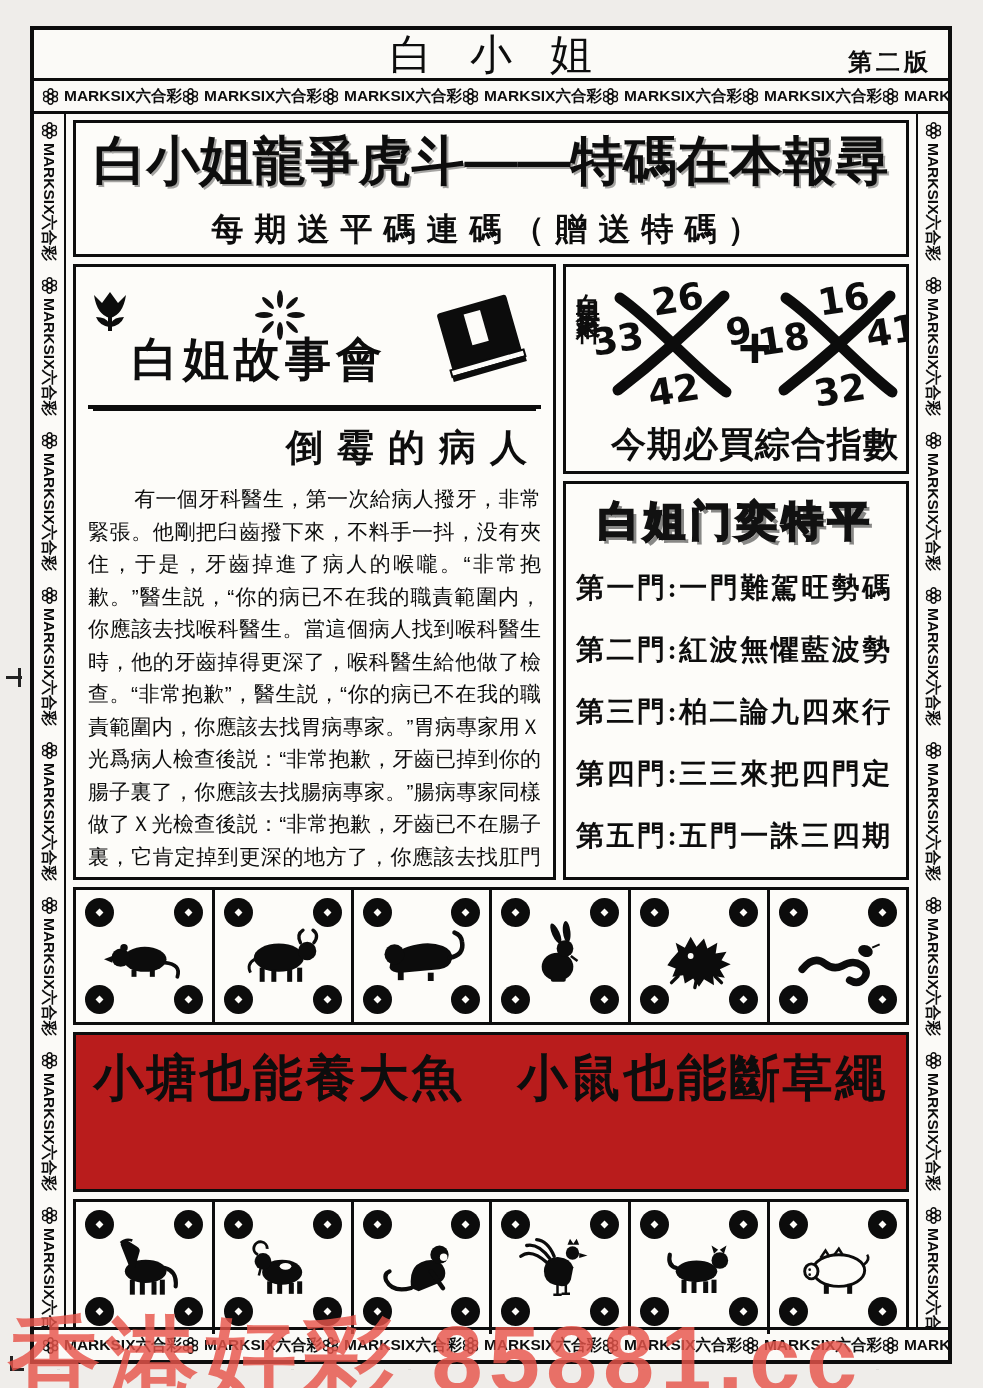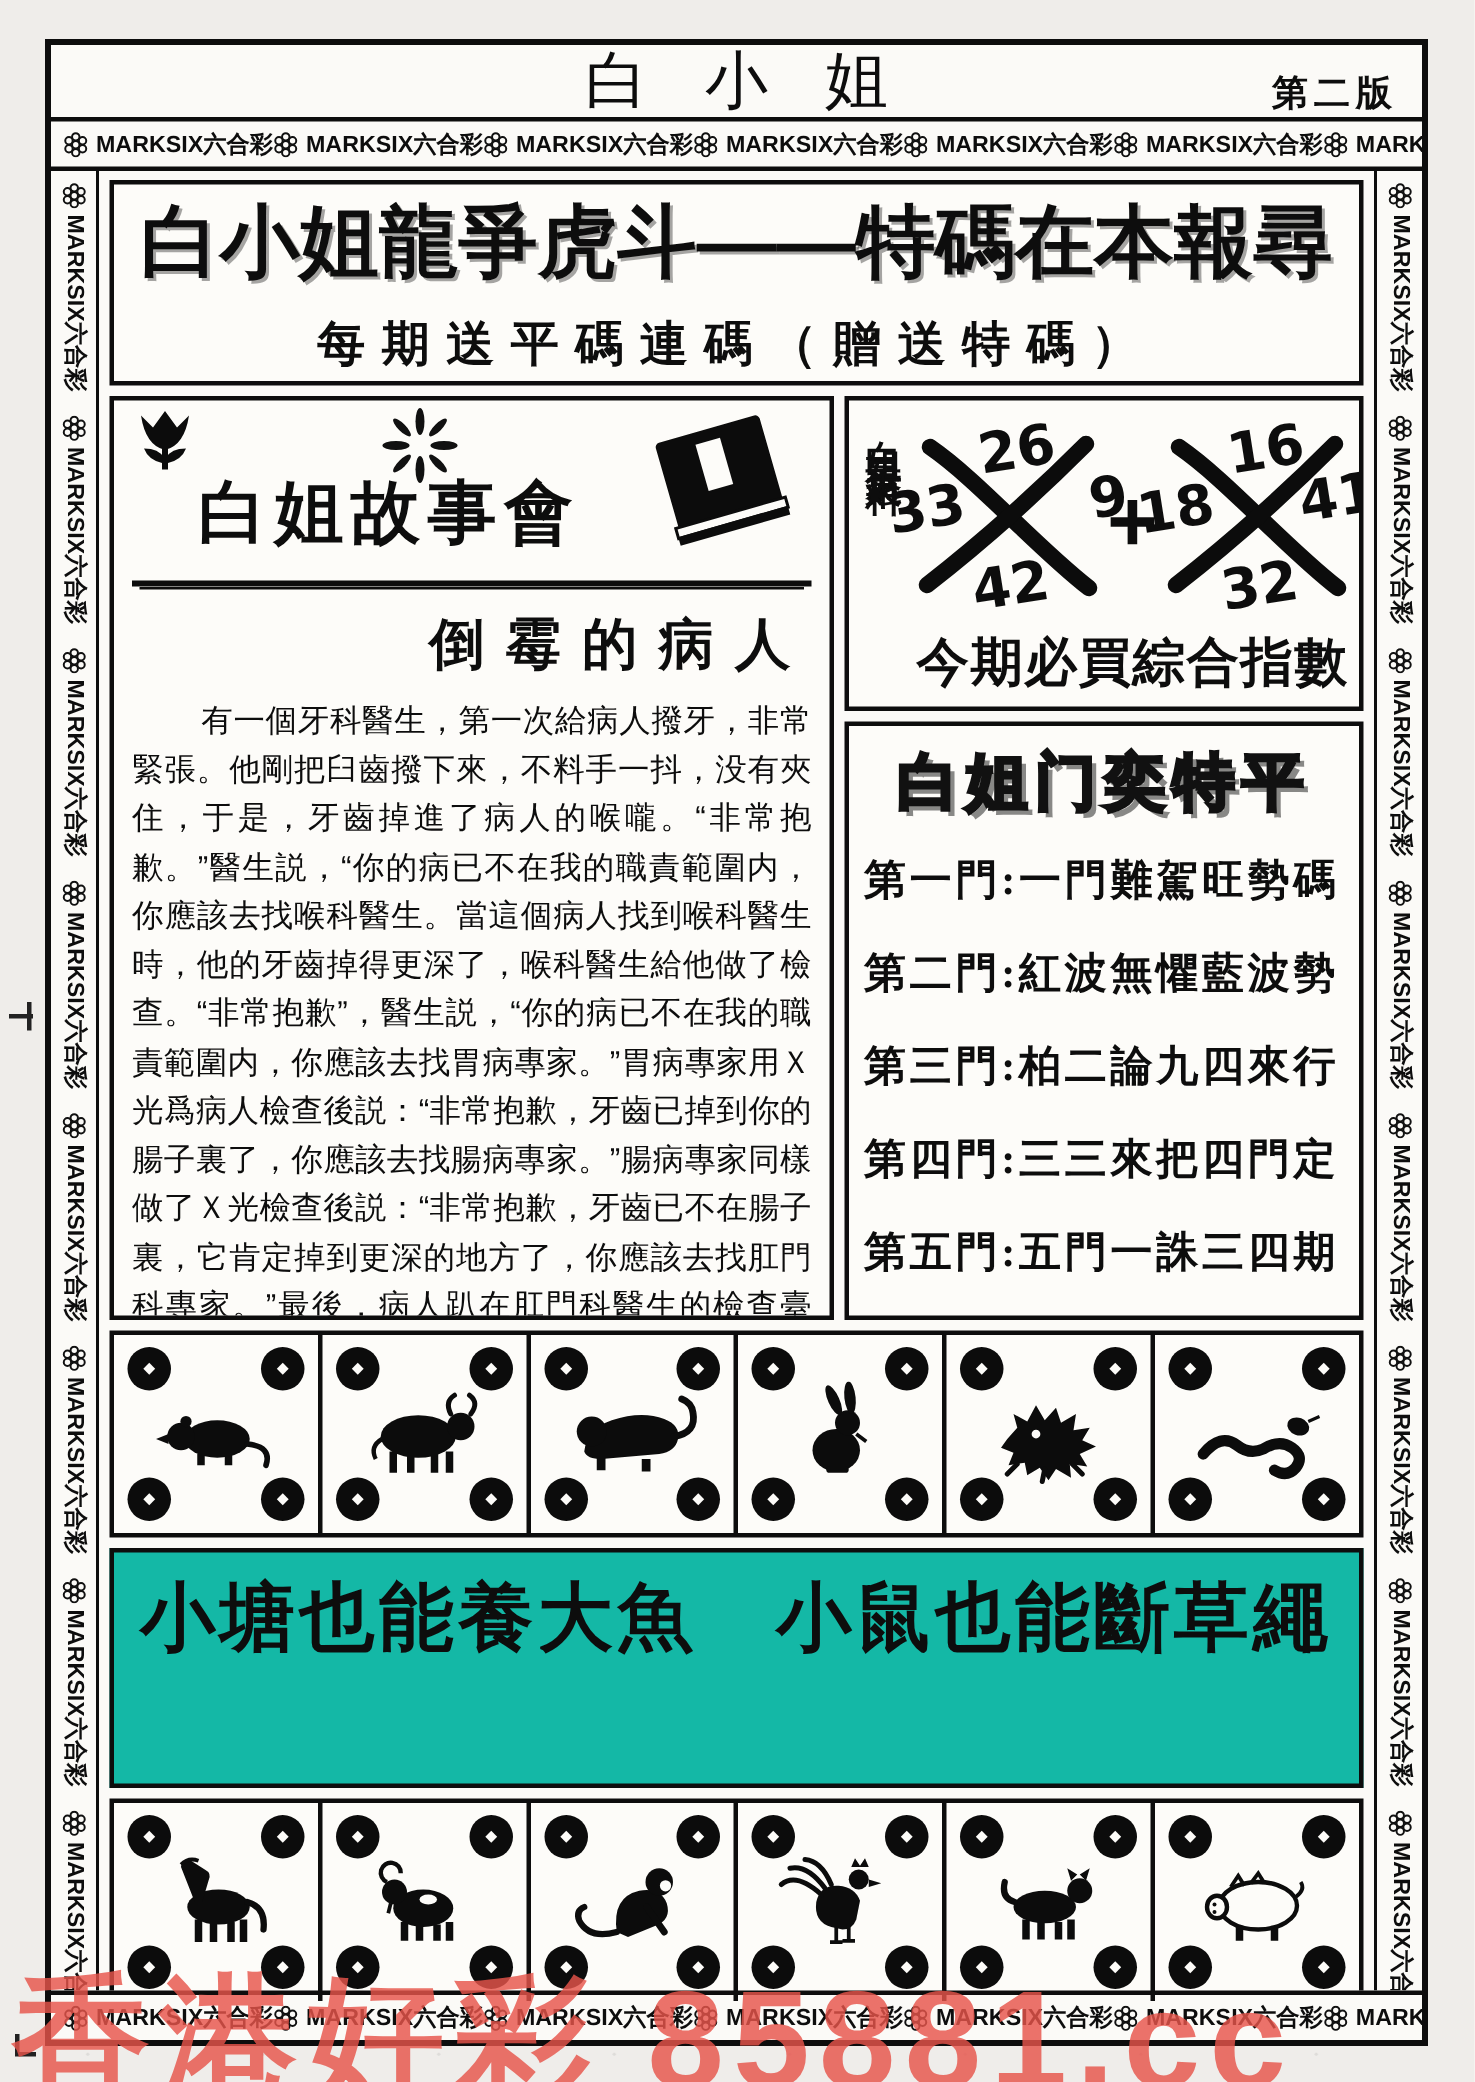--- a/index.html
+++ b/index.html
@@ -46,21 +46,21 @@
   .vseg{display:inline-flex;align-items:center;gap:4px;margin:8px 0;}
   .center-col{flex:1 1 auto;display:flex;flex-direction:column;gap:7px;padding:6px 7px;min-width:0;}
   
   .headline-box{flex:0 0 131px;border:3px solid #0d0d0d;background:#fdfcf9;
     display:flex;flex-direction:column;justify-content:center;align-items:center;}
   .headline-main{font-size:53px;font-weight:900;white-space:nowrap;letter-spacing:0px;
     text-shadow:2px 2px 0 rgba(0,0,0,.35);}
   .headline-sub{font-size:32px;font-weight:900;letter-spacing:11px;margin-top:10px;}
   
   .cols{flex:0 0 616px;display:flex;gap:7px;min-height:0;}
-  .story-box{flex:1 1 auto;border:3px solid #0d0d0d;background:#fdfcf9;padding:4px 12px 4px;box-sizing:border-box;overflow:hidden;}
+  .story-box{flex:1 1 auto;border:3px solid #0d0d0d;background:#fdfcf9;padding:22px 12px 4px;box-sizing:border-box;overflow:hidden;}
   .story-head{position:relative;height:116px;border-bottom:4px solid #0d0d0d;box-shadow:0 7px 0 -5px #0d0d0d;}
   .story-masthead{position:absolute;left:44px;top:40px;font-size:46px;font-weight:900;letter-spacing:5px;}
   .tulip{position:absolute;left:2px;top:2px;}
   .sparkle{position:absolute;left:160px;top:-2px;}
   .book{position:absolute;right:2px;top:-2px;}
   .story-title{text-align:right;font-size:37px;font-weight:700;letter-spacing:14px;margin:14px 0 10px;}
   .story-body{font-size:21px;line-height:32.5px;text-align:justify;text-indent:2.2em;
     font-family:"Liberation Sans", sans-serif;}
   .right-col{flex:0 0 346px;display:flex;flex-direction:column;gap:7px;}
   
@@ -71,42 +71,42 @@
   .x-row{flex:1 1 auto;display:flex;align-items:center;justify-content:center;gap:0px;padding-top:4px;}
   .xgroup{position:relative;width:128px;height:118px;}
   .xnum{position:absolute;font-size:37px;font-weight:700;font-family:"DejaVu Sans", sans-serif;
     transform:rotate(-9deg);}
   .xnum.top{left:44px;top:-8px;}
   .xnum.left{left:-16px;top:32px;}
   .xnum.right{right:-16px;top:24px;}
   .xnum.bottom{left:40px;bottom:-8px;}
   .plus{font-size:58px;font-weight:900;margin:0 2px;transform:translateY(2px);}
   .x-caption{flex:0 0 52px;font-size:35px;font-weight:900;text-align:center;letter-spacing:1px;
-    line-height:50px;white-space:nowrap;font-family:Liberation Mono, monospace;}
+    line-height:50px;white-space:nowrap;}
   
   .doors-box{flex:1 1 auto;border:3px solid #0d0d0d;background:#fdfcf9;padding:10px 10px 0;box-sizing:border-box;overflow:hidden;}
   .doors-title{
     text-align:center;font-size:41px;font-weight:900;letter-spacing:5px;
     color:#a21caf;-webkit-text-stroke:2.4px #111;
     text-shadow:4px 4px 0 rgba(20,20,20,.5);
     margin-bottom:8px;white-space:nowrap;
   }
   .door-line{font-size:28px;font-weight:700;letter-spacing:2.5px;line-height:62px;
     font-family:"Liberation Serif", serif;white-space:nowrap;}
   
   .zstrip{flex:0 0 138px;border:3px solid #0d0d0d;background:#fdfcf9;display:flex;box-sizing:border-box;}
   .zcell{flex:1 1 0;position:relative;border-right:3px solid #0d0d0d;}
   .zcell:last-child{border-right:none;}
   .coin{position:absolute;width:29px;height:29px;border-radius:50%;background:#0c0c0c;}
   .coin::after{content:"";position:absolute;left:11px;top:11px;width:7px;height:7px;background:#fdfcf9;transform:rotate(45deg) scale(.8);}
   .coin.tl{left:9px;top:8px;}  .coin.tr{right:9px;top:8px;}
   .coin.bl{left:9px;bottom:8px;} .coin.br{right:9px;bottom:8px;}
   .animal{position:absolute;left:0;right:0;top:0;bottom:0;margin:auto;width:92px;height:70px;}
   
-  .slogan-box{flex:0 0 160px;border:3px solid #0d0d0d;background:#14b8a6;overflow:hidden;
+  .slogan-box{flex:0 0 160px;border:3px solid #0d0d0d;background:#b91c1c;overflow:hidden;
     display:flex;flex-direction:column;align-items:center;padding-top:12px;box-sizing:border-box;gap:48px;}
   .slogan1{font-size:50px;font-weight:900;letter-spacing:3px;white-space:nowrap;line-height:62px;}
   .slogan2-clip{height:52px;overflow:hidden;margin-top:10px;}
   .slogan2-clip .slogan1{line-height:62px;}
   .slogan2-ghost{height:12px;overflow:hidden;margin-top:5px;opacity:.5;filter:blur(.4px);}
   .slogan2-ghost .slogan1{line-height:62px;transform:translateY(-46px);display:block;}
   
   .watermark{
     position:absolute;left:8px;top:1298px;z-index:9;
     font-size:92px;font-weight:900;letter-spacing:6px;white-space:nowrap;

